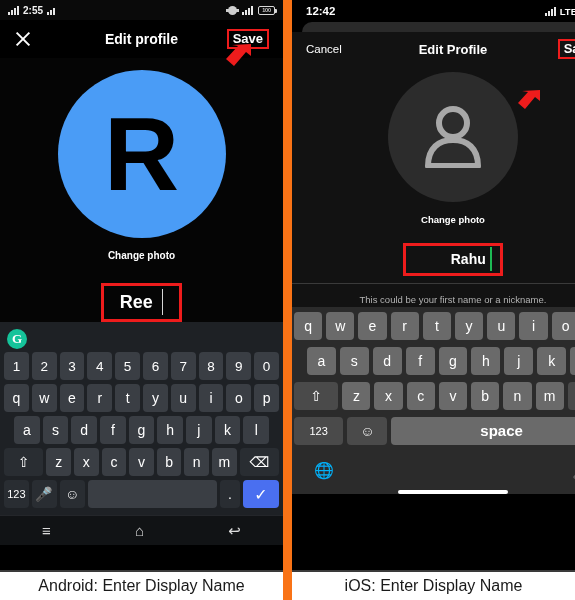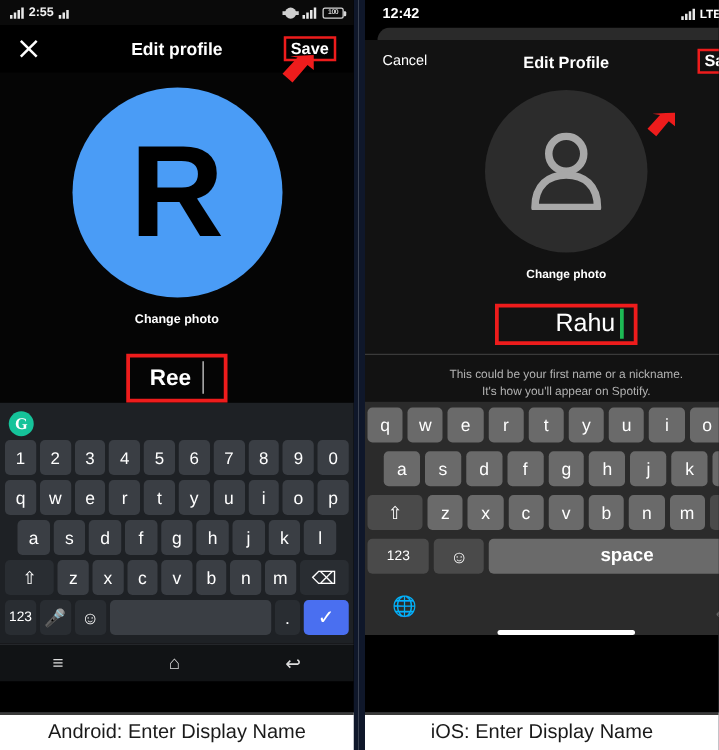--- a/index.html
+++ b/index.html
@@ -15,21 +15,21 @@
     background: #ffffff;
     display: flex;
     flex-direction: row;
   }
 
   
   .panel {
     position: relative;
     width: 287px;
     height: 600px;
-    background: #0f172a;
+    background: #f97316;
     display: flex;
     flex-direction: column;
   }
   .panel.right { width: 288px; }
   .phone {
     position: relative;
     flex: 1 1 auto;
     background: #000000;
     overflow: hidden;
   }
@@ -230,21 +230,21 @@
   }
   .avatar-gray {
     width: 130px; height: 130px; border-radius: 50%;
     background: #2c2c2c;
     margin-top: 6px;
     display: flex; align-items: center; justify-content: center;
   }
   .ios-change-photo { color: #ffffff; font-size: 9.5px; font-weight: bold; margin-top: 12px; }
   .ios-name-wrap { margin-top: 18px; display: flex; align-items: center; justify-content: center; }
   .ios-name-box { border: 3px solid #ee1c1c; padding: 1px 8px 2px 10px; display: flex; align-items: center; }
-  .ios-name-text { color: #ffffff; font-size: 20px; font-weight: normal; margin-left: 35px; }
+  .ios-name-text { color: #ffffff; font-size: 14px; font-weight: bold; margin-left: 35px; }
   .caret-green { width: 2.5px; height: 24px; background: #1db954; margin-left: 4px; }
   .ios-divider { width: 100%; height: 1px; background: #3a3a3a; margin-top: 7px; }
   .ios-help {
     color: #b3b3b3; font-size: 9.5px; text-align: center;
     margin-top: 9px; line-height: 1.45;
   }
 
   
   .ios-kb { background: #2b2b2b; padding: 5px 2px 0 2px; }
   .ios-row { display: flex; justify-content: center; gap: 4px; margin-bottom: 7px; }
@@ -476,21 +476,20 @@
           <div class="ios-name-wrap">
             <div class="ios-name-box">
               <span class="ios-name-text">Rahu</span>
               <span class="caret-green"></span>
             </div>
           </div>
           <div class="ios-divider"></div>
 
           <div class="ios-help">
             <div>This could be your first name or a nickname.</div>
-            <div>It's how you'll appear on Spotify.</div>
           </div>
         </div>
       </div>
 
       <div class="ios-kb">
         <div class="ios-row" id="ios-top">
             <div class="ios-key">q</div>
             <div class="ios-key">w</div>
             <div class="ios-key">e</div>
             <div class="ios-key">r</div>

